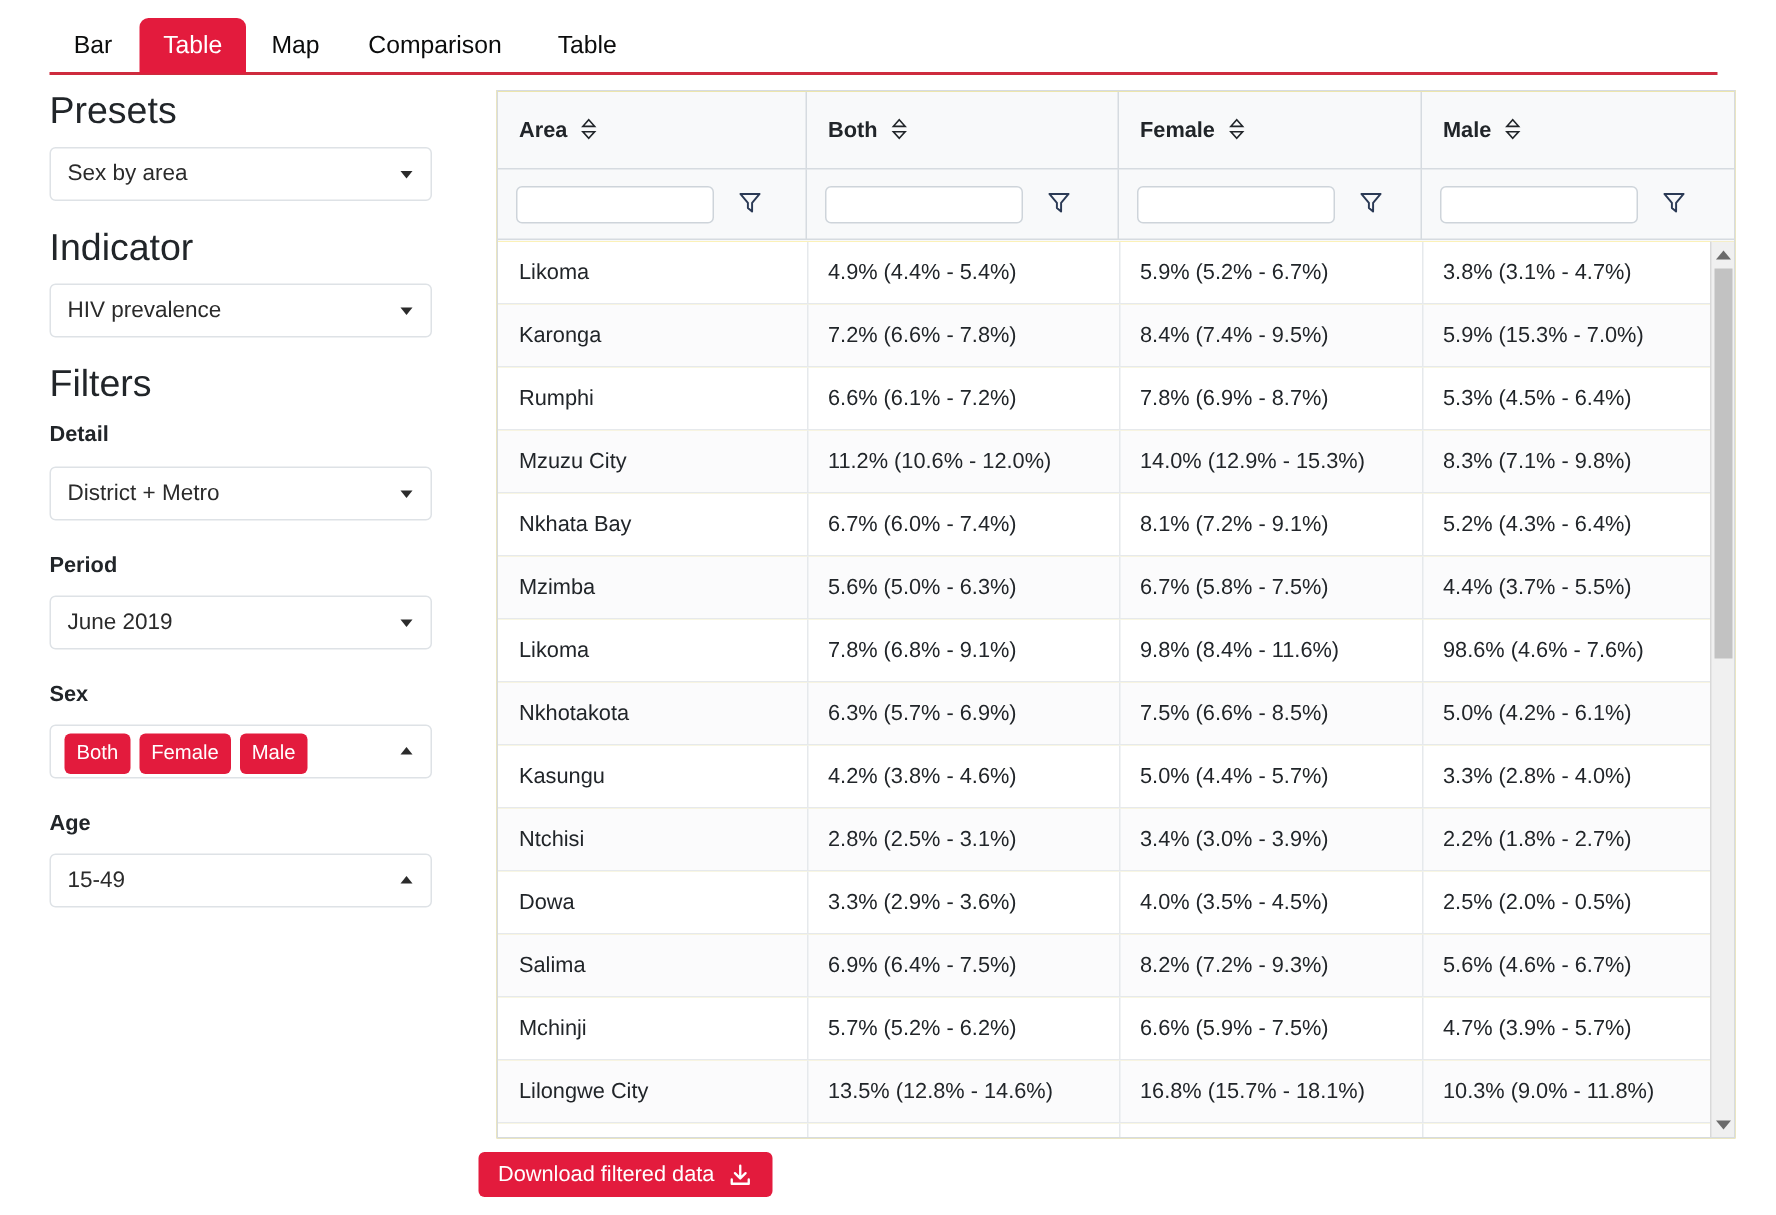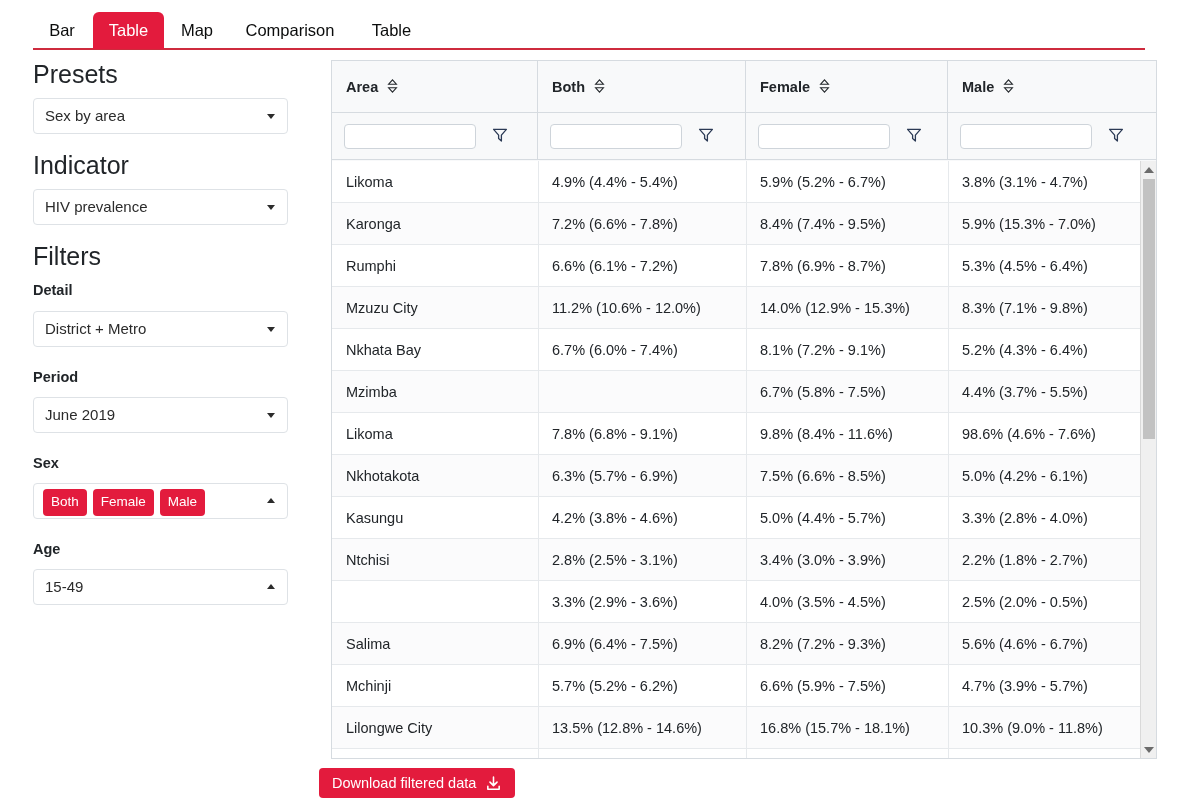--- a/index.html
+++ b/index.html
@@ -409,20 +409,21 @@
         <div class="vline" style="left: 206px;"></div>
         <div class="cell" style="left: 220px; width: 190px;">6.7% (6.0% - 7.4%)</div>
         <div class="vline" style="left: 414px;"></div>
         <div class="cell" style="left: 428px; width: 184px;">8.1% (7.2% - 9.1%)</div>
         <div class="vline" style="left: 616px;"></div>
         <div class="cell" style="left: 630px; width: 192px;">5.2% (4.3% - 6.4%)</div>
       </div>
       <div class="trow even" style="top: 210px;">
         <div class="cell" style="left: 14px; width: 188px;">Mzimba</div>
         <div class="vline" style="left: 206px;"></div>
+        <div class="cell" style="left: 220px; width: 190px;">5.6% (5.0% - 6.3%)</div>
         <div class="vline" style="left: 414px;"></div>
         <div class="cell" style="left: 428px; width: 184px;">6.7% (5.8% - 7.5%)</div>
         <div class="vline" style="left: 616px;"></div>
         <div class="cell" style="left: 630px; width: 192px;">4.4% (3.7% - 5.5%)</div>
       </div>
       <div class="trow odd" style="top: 252px;">
         <div class="cell" style="left: 14px; width: 188px;">Likoma</div>
         <div class="vline" style="left: 206px;"></div>
         <div class="cell" style="left: 220px; width: 190px;">7.8% (6.8% - 9.1%)</div>
         <div class="vline" style="left: 414px;"></div>
@@ -451,20 +452,21 @@
       <div class="trow even" style="top: 378px;">
         <div class="cell" style="left: 14px; width: 188px;">Ntchisi</div>
         <div class="vline" style="left: 206px;"></div>
         <div class="cell" style="left: 220px; width: 190px;">2.8% (2.5% - 3.1%)</div>
         <div class="vline" style="left: 414px;"></div>
         <div class="cell" style="left: 428px; width: 184px;">3.4% (3.0% - 3.9%)</div>
         <div class="vline" style="left: 616px;"></div>
         <div class="cell" style="left: 630px; width: 192px;">2.2% (1.8% - 2.7%)</div>
       </div>
       <div class="trow odd" style="top: 420px;">
+        <div class="cell" style="left: 14px; width: 188px;">Dowa</div>
         <div class="vline" style="left: 206px;"></div>
         <div class="cell" style="left: 220px; width: 190px;">3.3% (2.9% - 3.6%)</div>
         <div class="vline" style="left: 414px;"></div>
         <div class="cell" style="left: 428px; width: 184px;">4.0% (3.5% - 4.5%)</div>
         <div class="vline" style="left: 616px;"></div>
         <div class="cell" style="left: 630px; width: 192px;">2.5% (2.0% - 0.5%)</div>
       </div>
       <div class="trow even" style="top: 462px;">
         <div class="cell" style="left: 14px; width: 188px;">Salima</div>
         <div class="vline" style="left: 206px;"></div>

